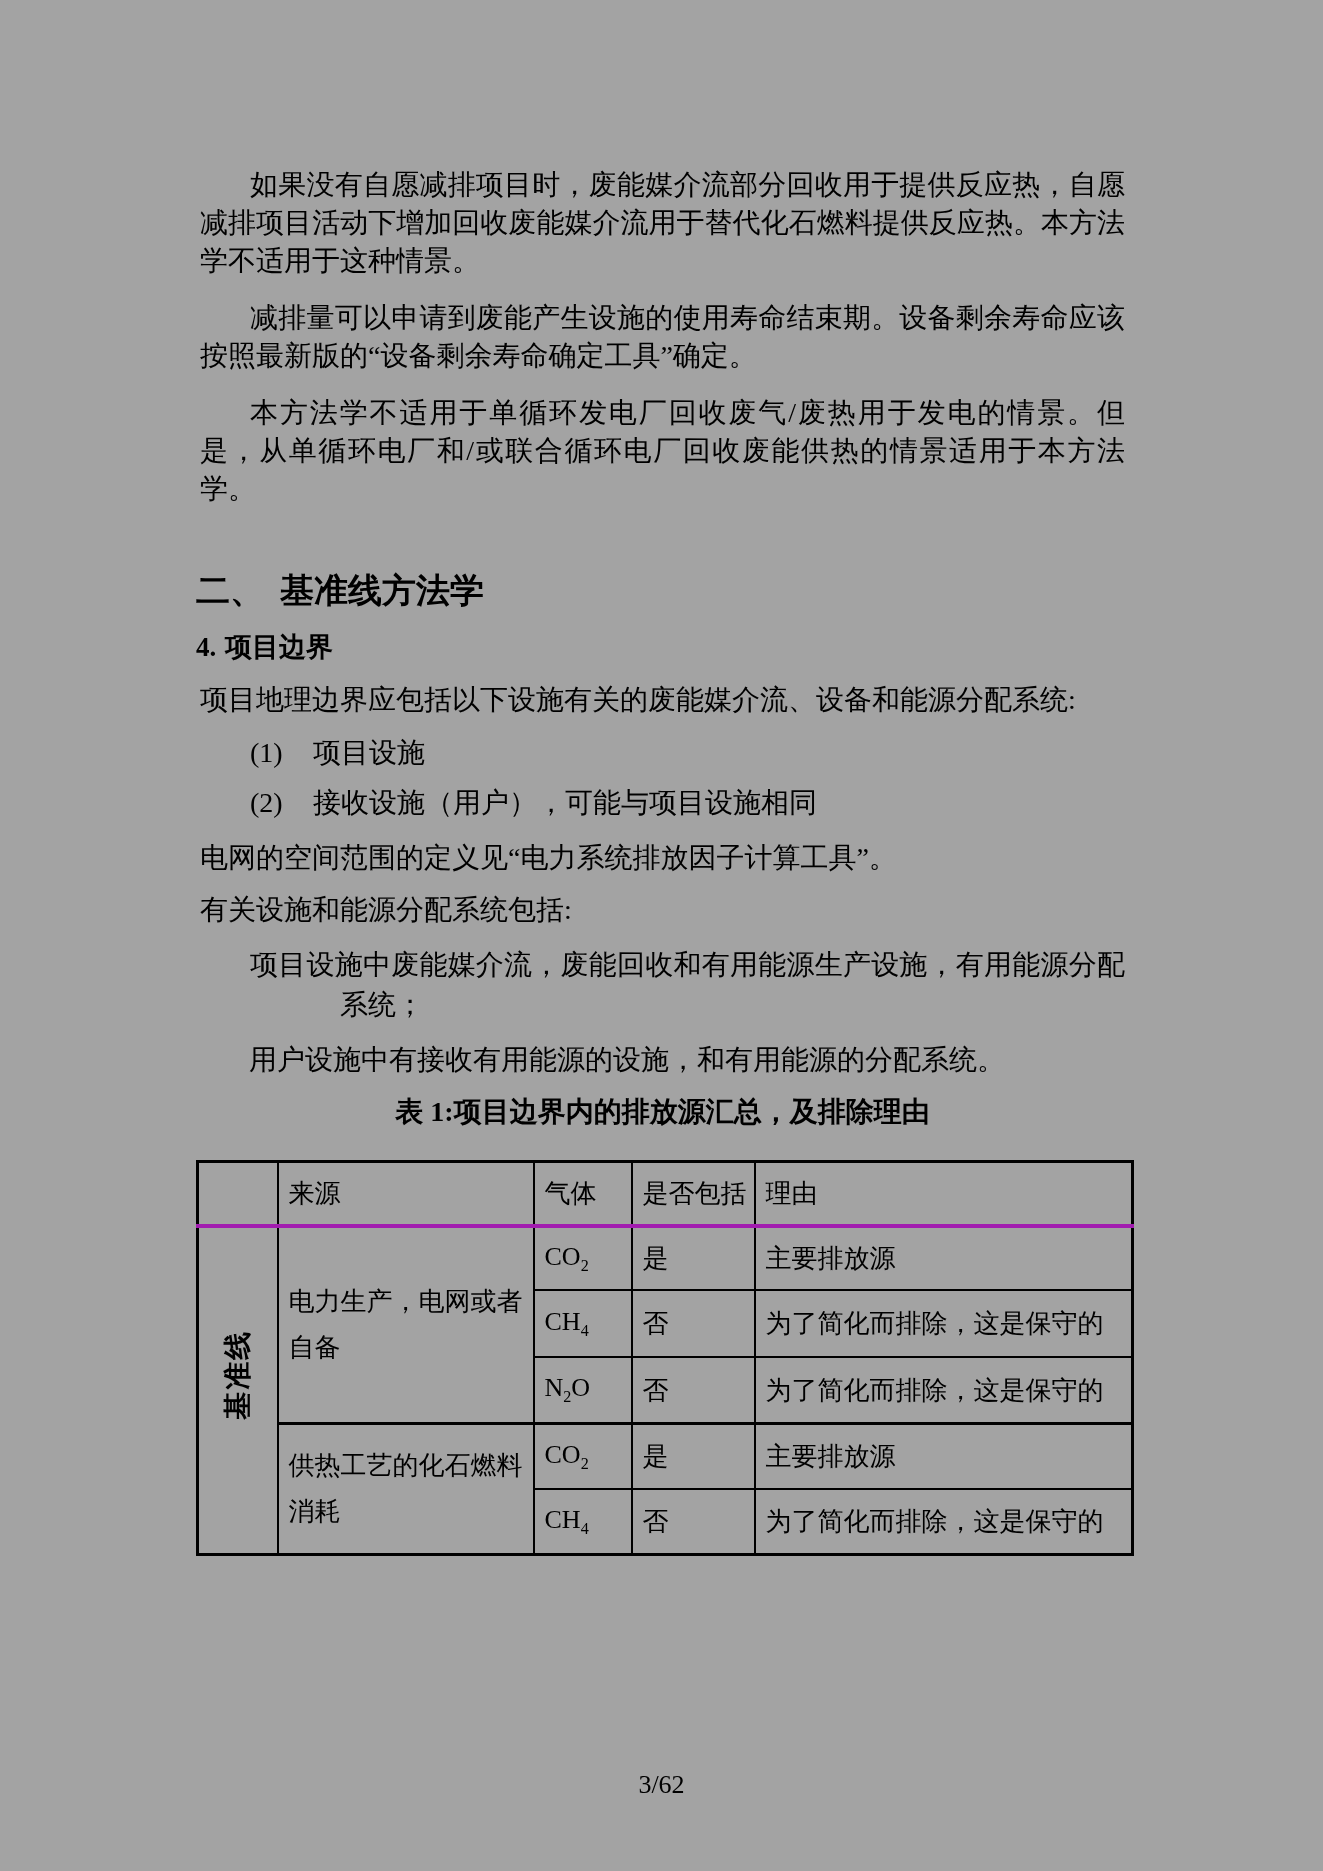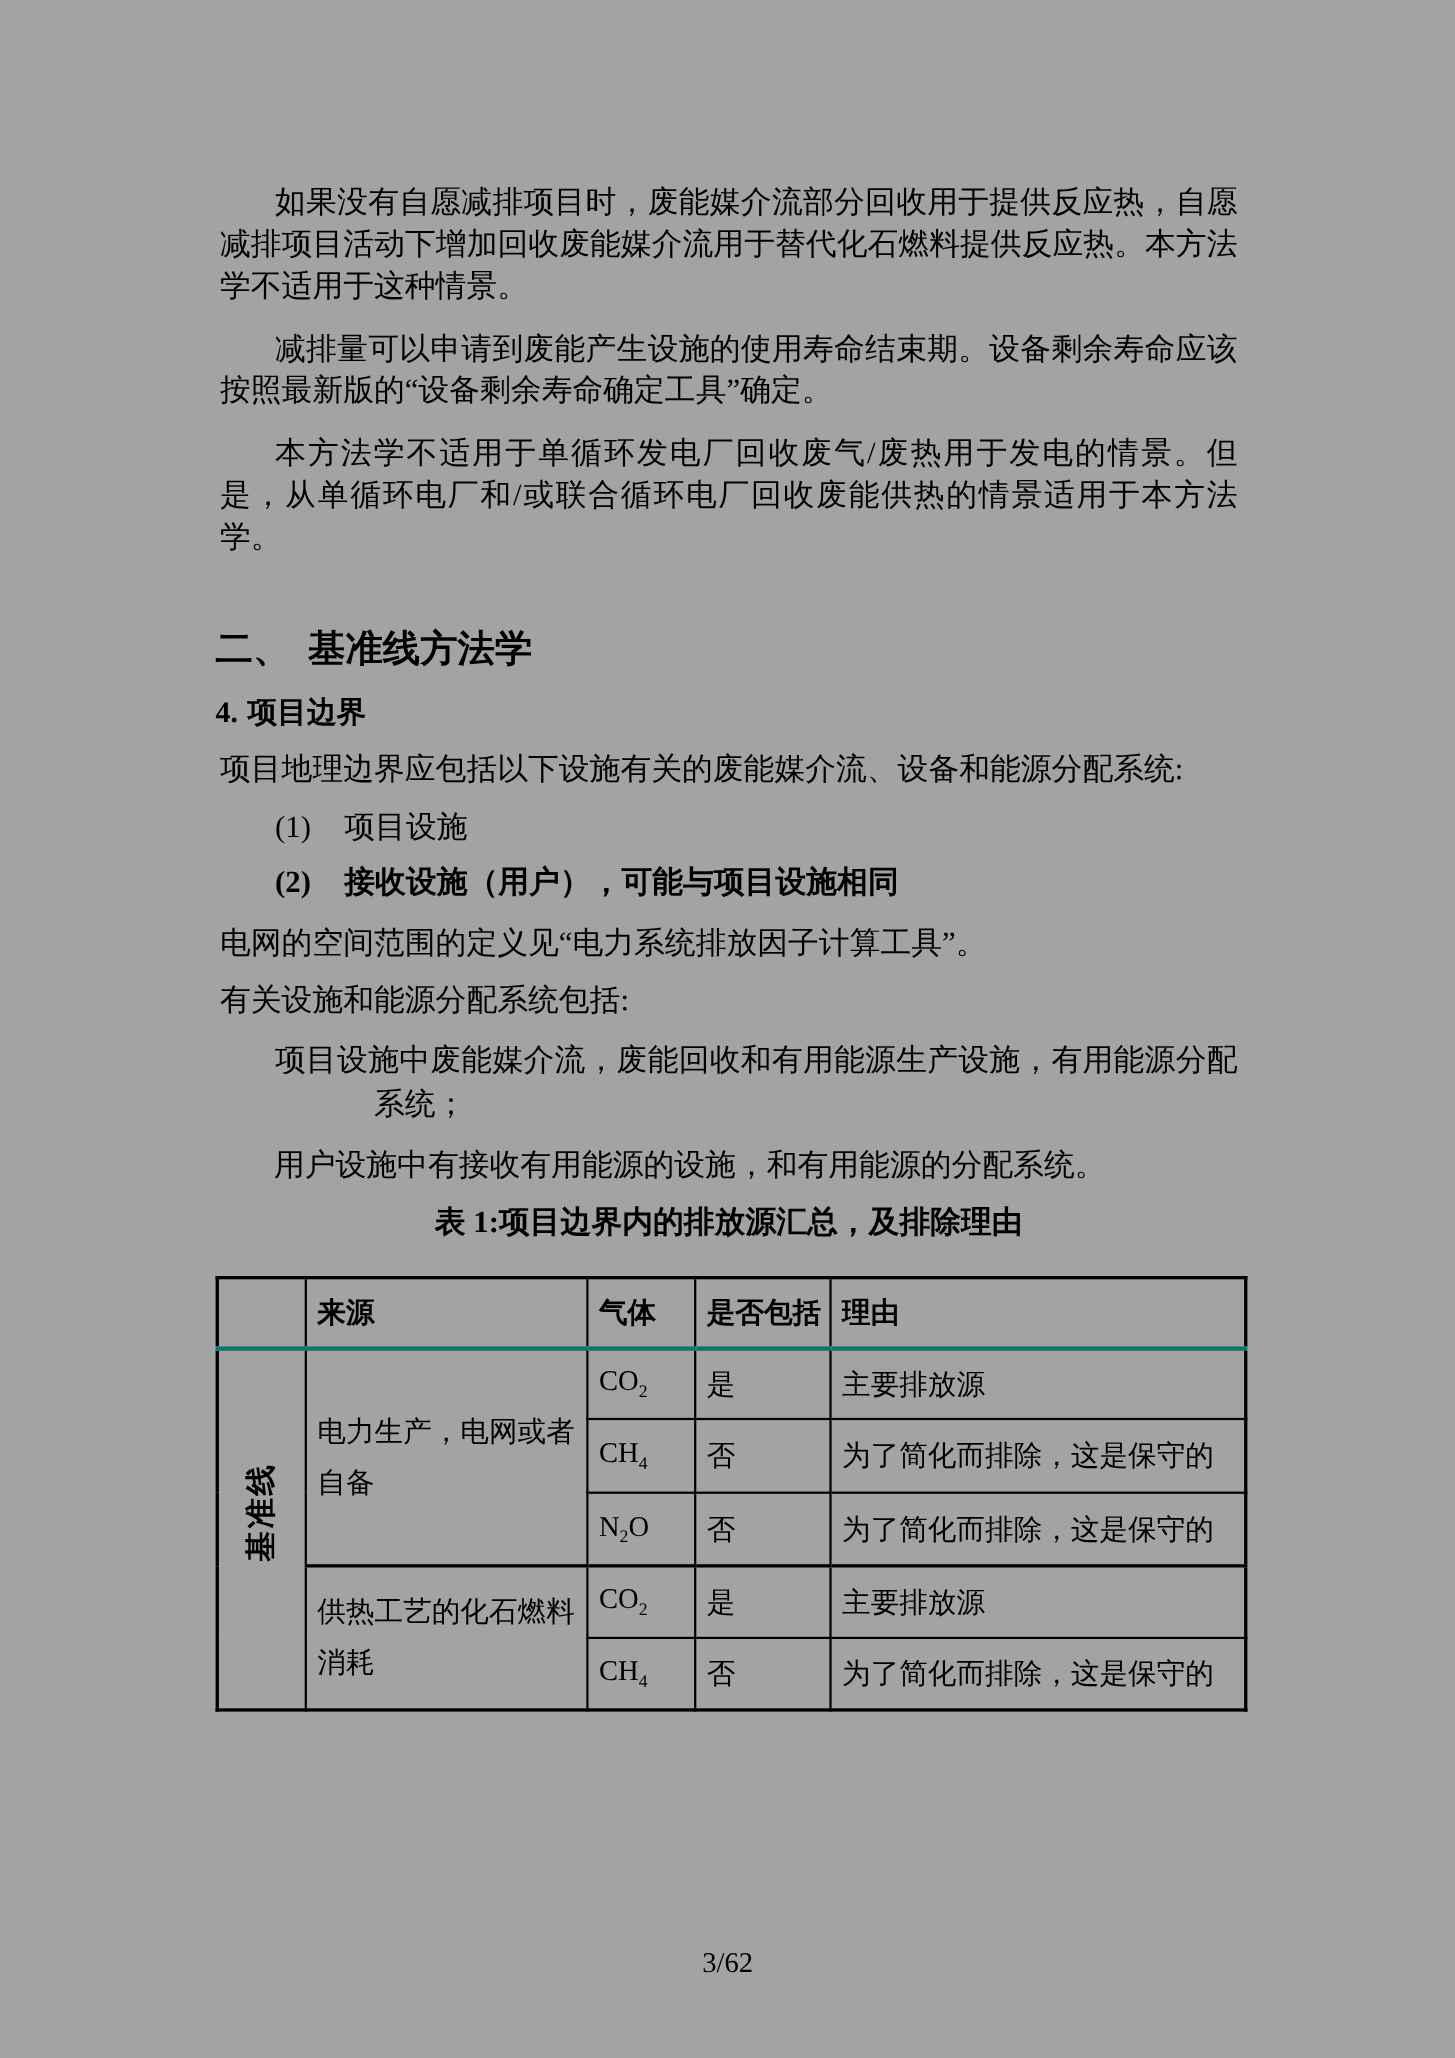--- a/index.html
+++ b/index.html
@@ -37,21 +37,21 @@
   h2.subsection-heading .sub-num { display:inline-block; width:29px; }
   .line {
     font-size:28px;
     line-height:38px;
     margin:0;
   }
   .boundary-intro { margin-top:16px; }
   .list-item { margin-left:50px; }
   .list-item .li-num { display:inline-block; width:63px; }
   .list-item-1 { margin-top:15px; }
-  .list-item-2 { margin-top:12px;font-weight:bold; }
+  .list-item-2 { margin-top:12px; }
   .grid-note { margin-top:17px; }
   .systems-intro { margin-top:14px; }
   .system-item-1 {
     margin-top:16px;
     margin-left:140px;
     text-indent:-90px;
     line-height:40px;
     text-align:justify;
   }
   .system-item-2 {
@@ -78,22 +78,22 @@
     border:3px solid #000;
     font-size:26px;
   }
   table.emissions td {
     border:2px solid #000;
     padding:0 10px;
     vertical-align:middle;
     overflow:hidden;
   }
   tr.hdr td {
-    border-bottom:4px solid #0f766e;
-    font-weight:bold;
+    border-bottom:4px solid #a21caf;
+    font-weight:normal;
     height:61px;
     white-space:nowrap;
   }
   tr.group-top td { border-top:3px solid #000;border-radius:26px; }
   td.vcell {
     text-align:center;
     padding:0;
   }
   .v-label {
     transform:rotate(-90deg);

